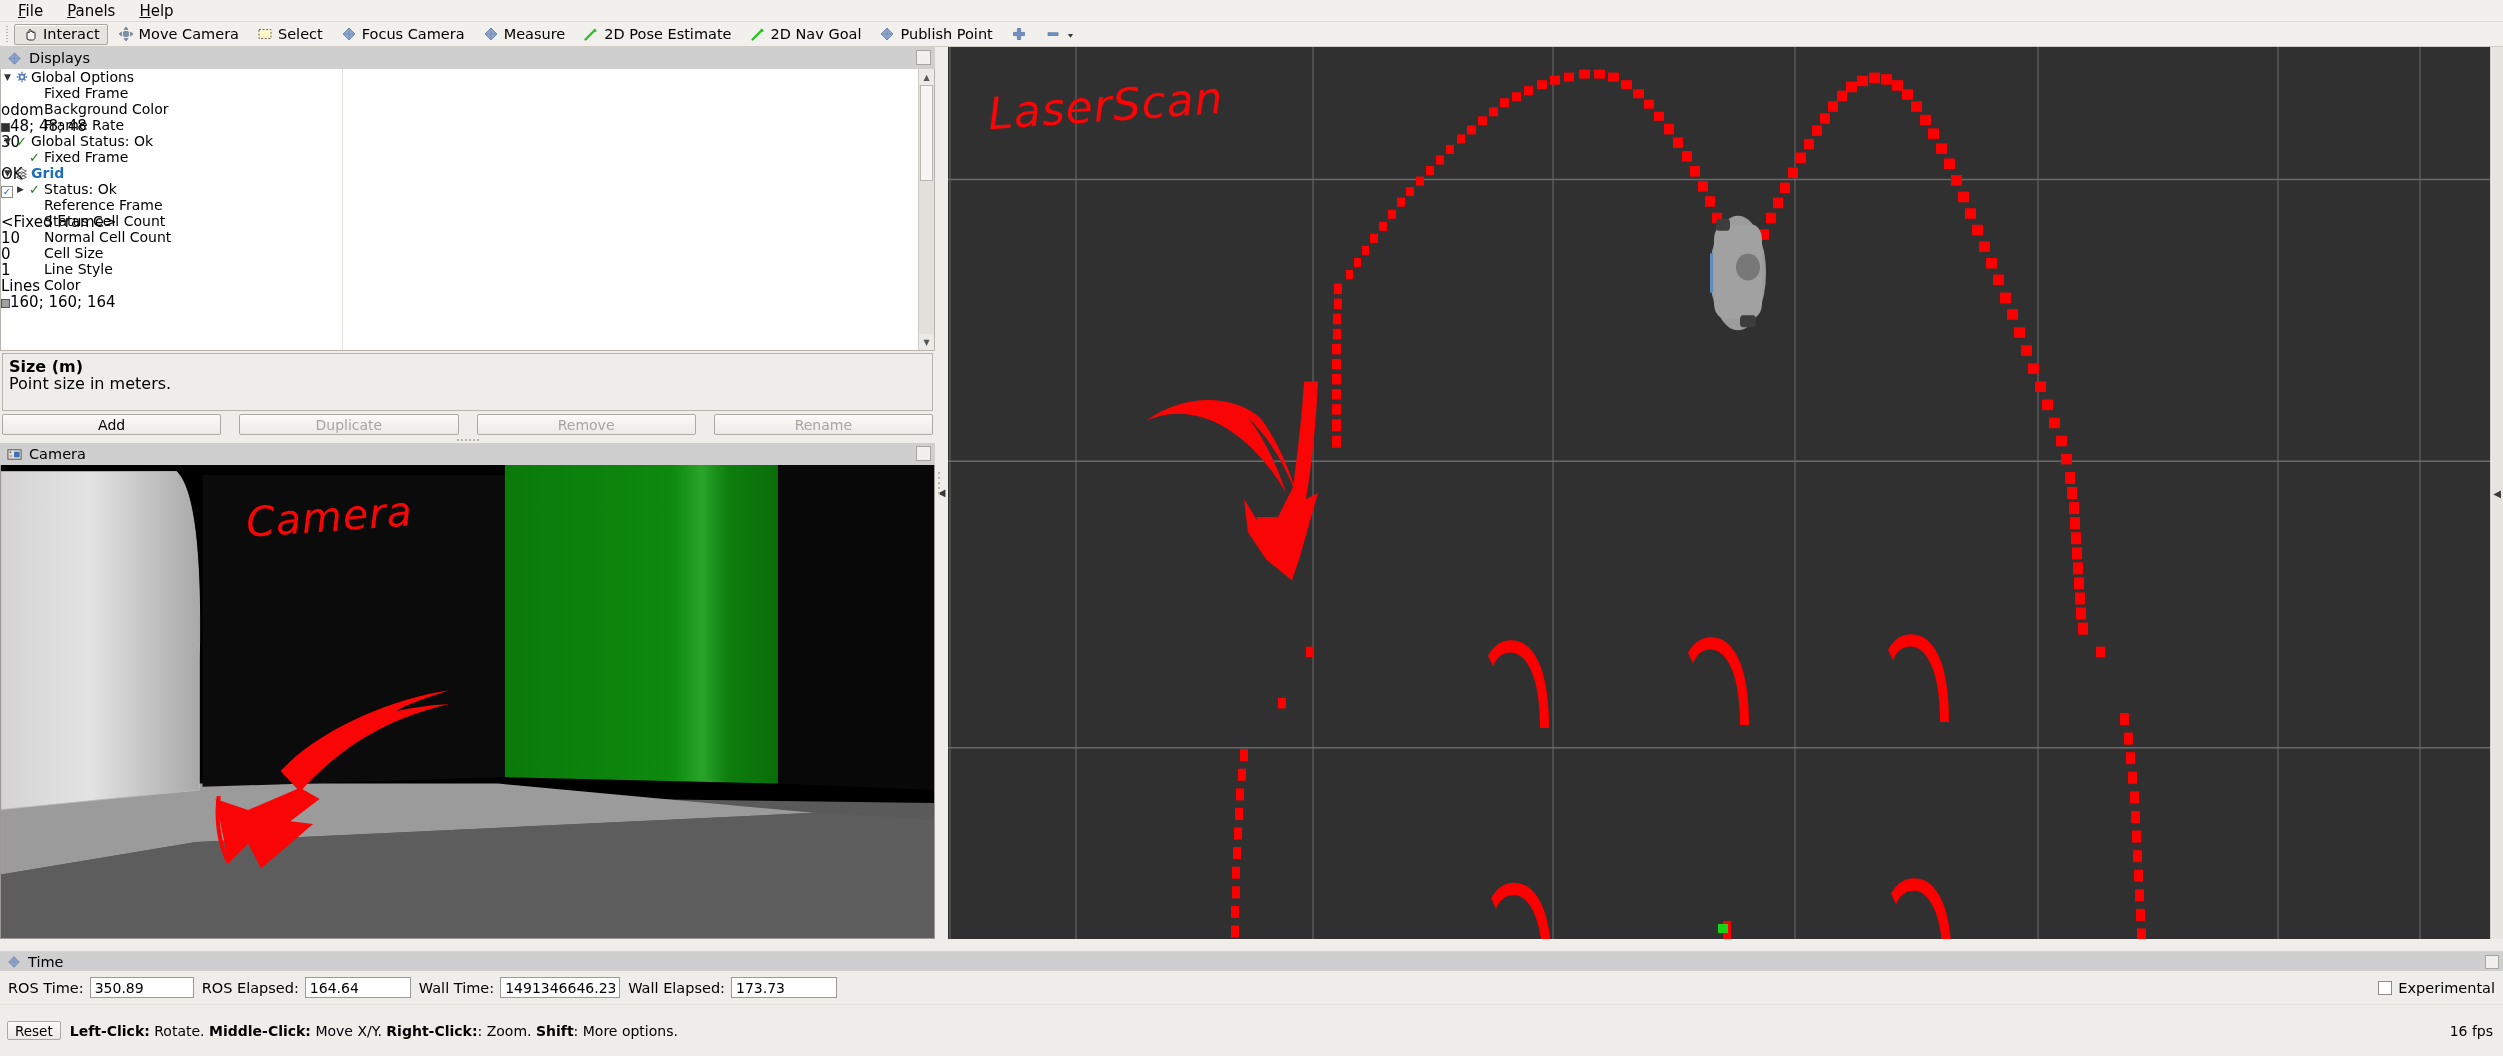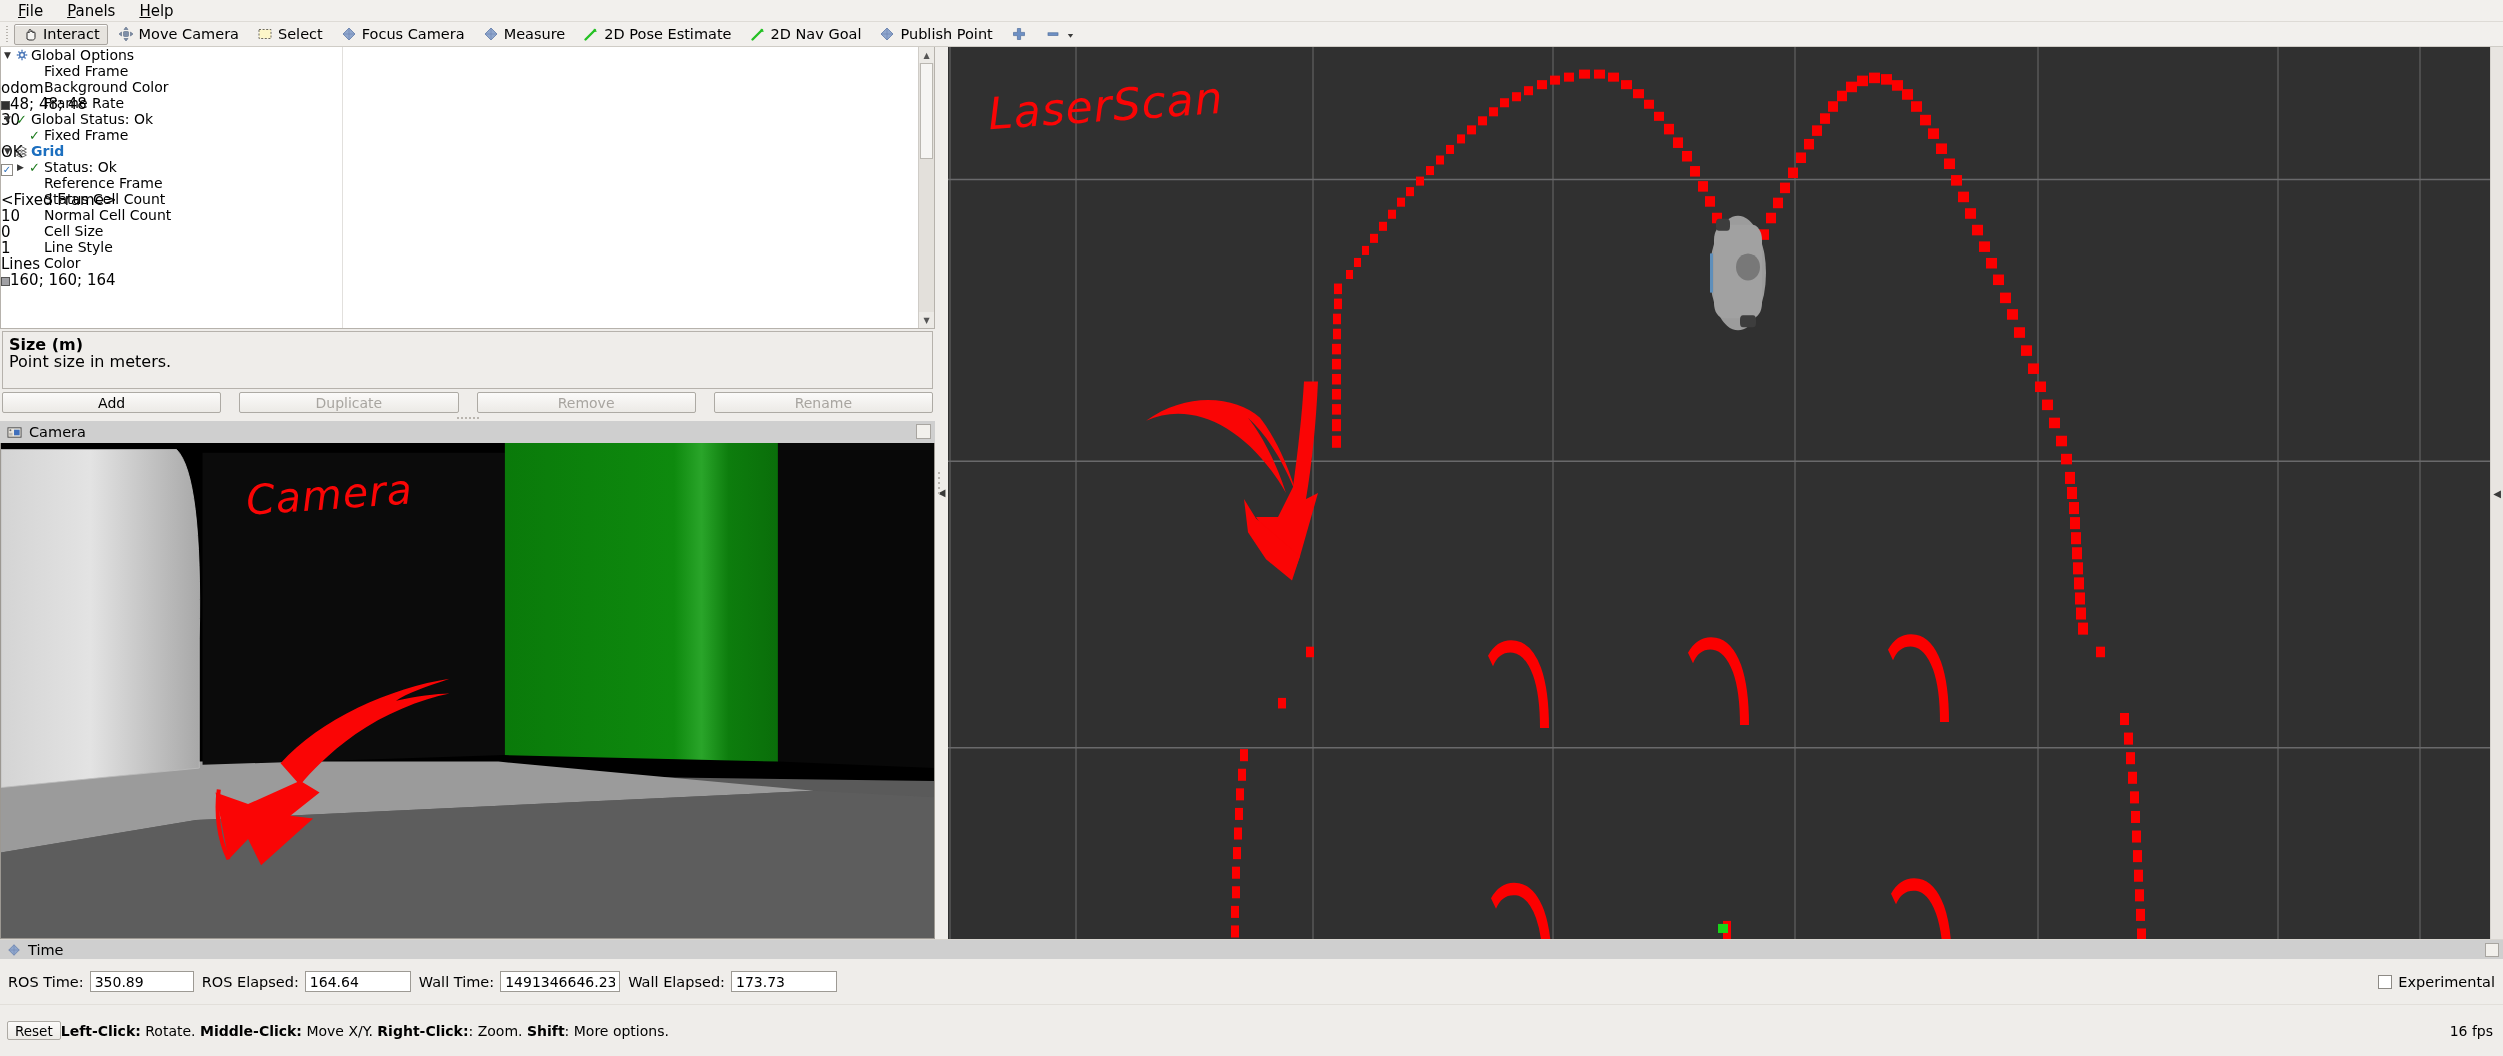--- a/index.html
+++ b/index.html
@@ -305,20 +305,21 @@
   }
   .time-title {
     height: 20px;
     flex: 0 0 20px;
     display: flex; align-items: center; gap: 7px;
     padding-left: 7px;
     background: #cfcfcf;
     font-size: 14.5px;
     border-top: 1px solid #d8d5d0;
     position: relative;
+    margin-top: 12px;
   }
   .time-title .close-box {
     position: absolute; right: 4px; top: 3px;
     width: 14px; height: 14px;
     background: #f2f0ec; border: 1px solid #a8a5a0;
   }
   .time-fields {
     flex: 1 1 auto;
     display: flex;
     align-items: center;
@@ -350,20 +351,21 @@
     width: 14px; height: 14px;
     border: 1px solid #8d8a85;
     background: #fff;
   }
 
   
   .statusbar {
     flex: 0 0 23px;
     display: flex;
     align-items: center;
+    gap: 9px;
     padding: 16px 7px;
     background: #efedea;
     font-size: 14px;
     border-top: 1px solid #e2dfda;
     position: relative;
     text-align: center;
   }
   .statusbar .reset {
     height: 19px;
     padding: 0 7px;
@@ -512,20 +514,31 @@
             <path d="M2 9 L8 9 L5 13 Z" fill="#3a3a3a"></path>
           </svg>
       </span>
     </div>
   </div>
 
   <div class="body">
 
     <div class="leftcol">
 
+      <div class="panel-title">
+        <span class="ic" style="width:15px;height:15px;display:block">
+          <svg viewBox="0 0 16 16">
+              <path d="M8 2 L14 8 L8 14 L2 8 Z" fill="#8fa6cc" stroke="#5f7aa8" stroke-width="0.8"></path>
+              <path d="M8 2 L8 14" stroke="#6c85b3" stroke-width="0.6"></path>
+              <path d="M2 8 L14 8" stroke="#6c85b3" stroke-width="0.6"></path>
+            </svg>
+        </span>
+        <span>Displays</span>
+        <span class="close-box"></span>
+      </div>
 
       <div class="displays-wrap">
         <div class="tree" id="tree">
           <div class="tree-sep"></div>
         <div class="row-holder">
               <div class="row">
                 <span class="twisty">▼</span>
                 <span class="ico">
                   <svg viewBox="0 0 16 16" width="12" height="12">
                     <circle cx="8" cy="8" r="3.2" fill="none" stroke="#4b77b8" stroke-width="2"></circle>

